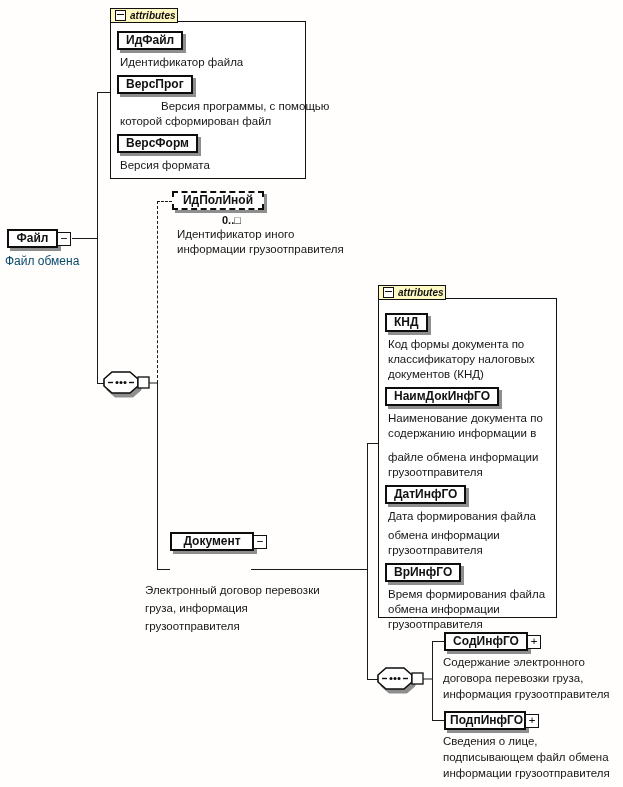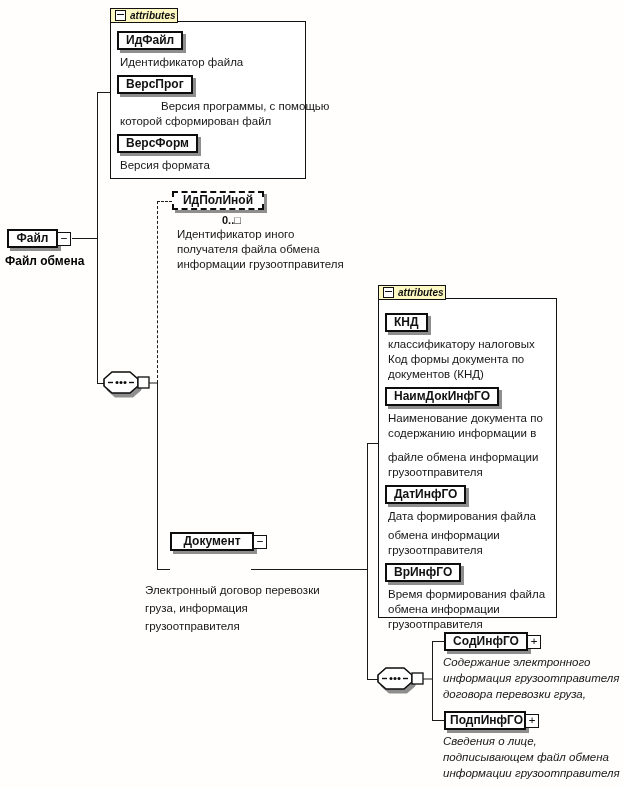--- a/index.html
+++ b/index.html
@@ -31,27 +31,27 @@
   .elem{position:absolute;text-align:center;z-index:2;}
   .elem .name-box{display:block;padding:0 4px;}
   .dashed-box .name-box{border:2px dashed #0d0d0d;}
   .node-toggle{
     position:absolute;width:12px;height:12px;border:1px solid #111;background:#fff;
     font-size:11px;line-height:11px;text-align:center;font-weight:400;z-index:3;
     font-family:"DejaVu Sans Mono", monospace;
   }
   
   .desc{position:absolute;font-size:11.5px;line-height:15px;white-space:nowrap;color:#161616;}
-  .desc.wide{line-height:16px;font-style:italic;}
+  .desc.wide{line-height:16px;}
   .desc.doc{line-height:18px;}
   .attr-item .desc-f{font-size:11.5px;line-height:15px;white-space:nowrap;color:#161616;margin:0 0 4px 3px;}
   .attr-item .name-box{margin-bottom:5px;}
   .card{position:absolute;font-size:11px;font-weight:700;white-space:nowrap;}
   .seq-icon{position:absolute;z-index:2;}
-  .elem-label{position:absolute;font-size:12px;white-space:nowrap;color:#000000;font-weight:bold;}
+  .elem-label{position:absolute;font-size:12px;white-space:nowrap;color:#0c4a6e;}
 </style>
 </head>
 <body>
 
 <div class="canvas">
 
   <div class="hline" style="left:72px;top:238px;width:26px;"></div>
   <div class="vline" style="left:97px;top:92px;height:291px;"></div>
   <div class="hline" style="left:97px;top:92px;width:14px;"></div>
   <div class="hline" style="left:97px;top:383px;width:8px;"></div>
@@ -106,21 +106,20 @@
     <rect x="36" y="7" width="11" height="11" fill="#fff" stroke="#0d0d0d" stroke-width="1.3"></rect>
     <line x1="47" y1="13" x2="56" y2="13" stroke="#1b1b1b" stroke-width="1"></line>
   </svg>
 
   <div class="elem dashed-box" style="left:172px;top:191px;width:92px;">
     <span class="name-box">ИдПолИной</span>
   </div>
   <div class="card" style="left:222px;top:214px;">0..□</div>
   <div class="desc" style="left:177px;top:227px;">
     <div>Идентификатор иного</div>
-    <div>получателя файла обмена</div>
     <div>информации грузоотправителя</div>
   </div>
 
   <div class="elem" style="left:170px;top:532px;width:84px;">
     <span class="name-box">Документ</span>
     <span class="node-toggle" style="right:-13px;top:3px;">−</span>
   </div>
   <div class="desc doc" style="left:145px;top:581px;">
     <div>Электронный договор перевозки</div>
     <div>груза, информация</div>
@@ -128,22 +127,22 @@
   </div>
 
   <div class="attr-tab" style="left:378px;top:285px;width:58px;height:13px;">
     <span class="sq-minus"></span>
     <span class="tab-label">attributes</span>
   </div>
   <div class="attr-body" style="left:378px;top:298px;width:179px;height:320px;">
     <div class="inner" style="padding-top:13px;">
       <div class="attr-item">
         <span class="name-box">КНД</span>
+        <div class="desc-f" style="margin-bottom:0;">Код формы документа по</div>
         <div class="desc-f" style="margin-bottom:0;">классификатору налоговых</div>
-        <div class="desc-f" style="margin-bottom:0;">Код формы документа по</div>
         <div class="desc-f">документов (КНД)</div>
       </div>
       <div class="attr-item">
         <span class="name-box">НаимДокИнфГО</span>
         <div class="desc-f" style="margin-bottom:0;">Наименование документа по</div>
         <div class="desc-f" style="margin-bottom:9px;">содержанию информации в</div>
         <div class="desc-f" style="margin-bottom:0;">файле обмена информации</div>
         <div class="desc-f">грузоотправителя</div>
       </div>
       <div class="attr-item">
@@ -172,22 +171,22 @@
     <rect x="36" y="7" width="11" height="11" fill="#fff" stroke="#0d0d0d" stroke-width="1.3"></rect>
     <line x1="47" y1="13" x2="56" y2="13" stroke="#1b1b1b" stroke-width="1"></line>
   </svg>
 
   <div class="elem" style="left:444px;top:632px;width:84px;">
     <span class="name-box">СодИнфГО</span>
     <span class="node-toggle" style="right:-13px;top:3px;">+</span>
   </div>
   <div class="desc wide" style="left:443px;top:654px;">
     <div>Содержание электронного</div>
+    <div>договора перевозки груза,</div>
     <div>информация грузоотправителя</div>
-    <div>договора перевозки груза,</div>
   </div>
 
   <div class="elem" style="left:444px;top:711px;width:82px;">
     <span class="name-box">ПодпИнфГО</span>
     <span class="node-toggle" style="right:-13px;top:3px;">+</span>
   </div>
   <div class="desc wide" style="left:443px;top:733px;">
     <div>Сведения о лице,</div>
     <div>подписывающем файл обмена</div>
     <div>информации грузоотправителя</div>

